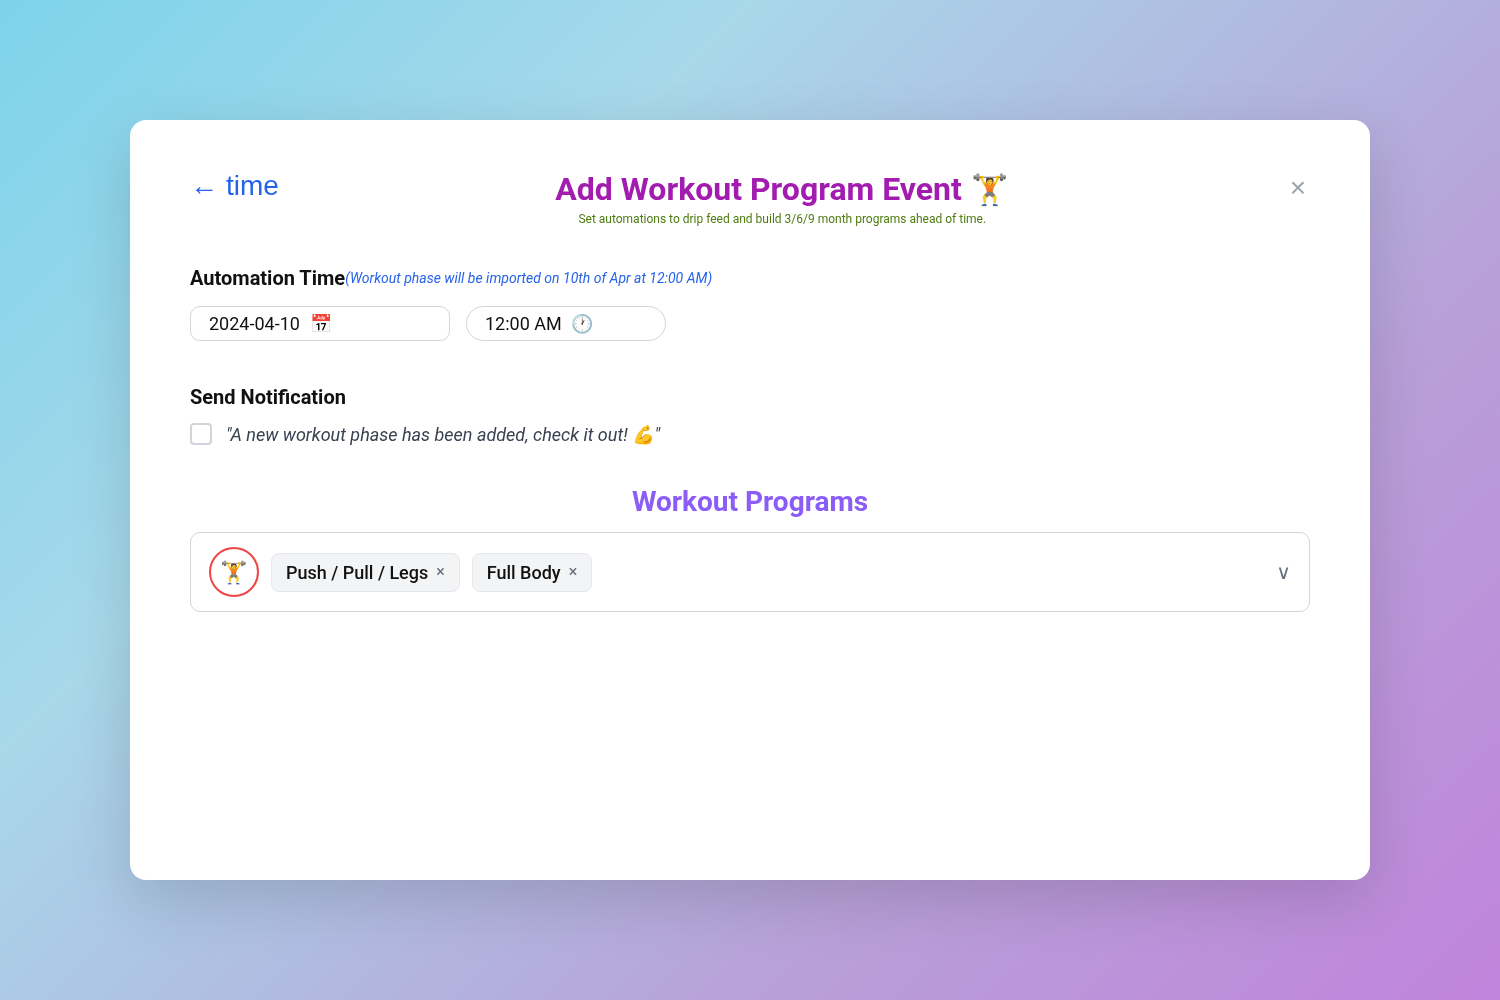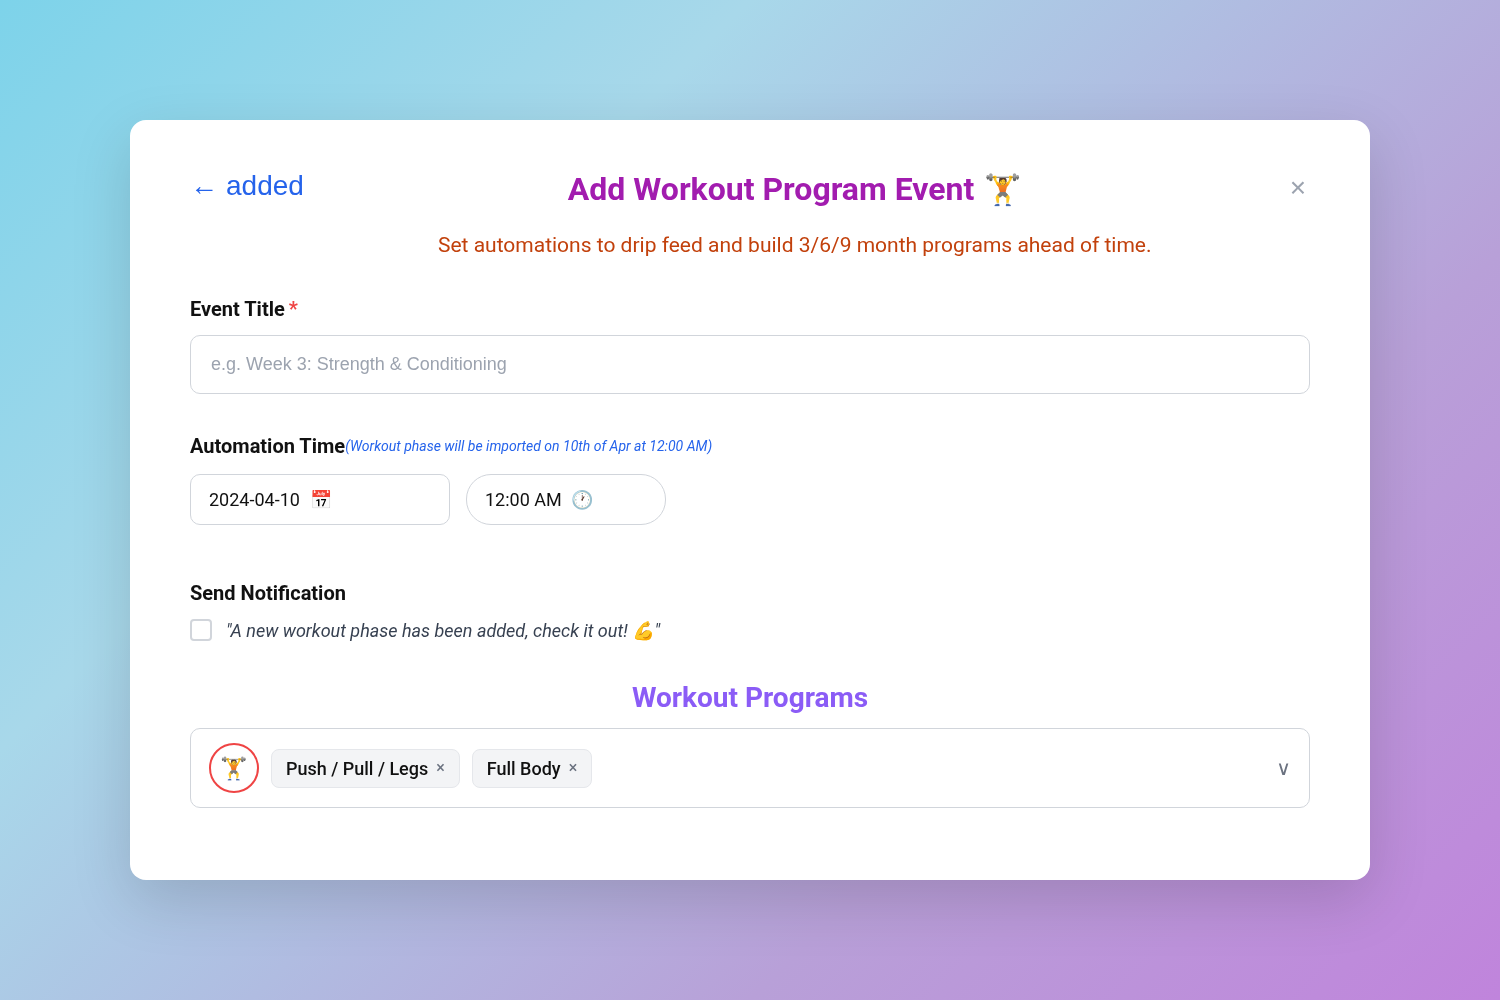--- a/index.html
+++ b/index.html
@@ -64,23 +64,23 @@
       align-items: center;
       justify-content: center;
       gap: 10px;
     }
 
     .dumbbell-icon {
       font-size: 30px;
     }
 
     .modal-subtitle {
-      color: #c2410c;
-      font-size: 21px;
-      margin-top: 25px;
+      color: #4d7c0f;
+      font-size: 12px;
+      margin-top: 4px;
     }
 
     .close-button {
       background: none;
       border: none;
       font-size: 28px;
       color: #9ca3af;
       cursor: pointer;
       padding: 4px;
       line-height: 1;
@@ -139,21 +139,21 @@
 
     .datetime-row {
       display: flex;
       gap: 16px;
     }
 
     .date-input-wrapper,
     .time-input-wrapper {
       border: 1.5px solid #d1d5db;
       border-radius: 10px;
-      padding: 14px 18px;
+      padding: 6px 18px;
       display: flex;
       align-items: center;
       gap: 10px;
       font-size: 18px;
       color: #111;
       background: #fff;
       cursor: pointer;
     }
 
     .date-input-wrapper {
@@ -164,21 +164,21 @@
       min-width: 200px;
       border-radius: 25px;
     }
 
     .input-icon {
       color: #6b7280;
       font-size: 18px;
     }
 
     .notification-section {
-      margin-top: 56px;
+      margin-top: 44px;
     }
 
     .notification-label {
       font-size: 20px;
       font-weight: 700;
       color: #111;
       margin-bottom: 14px;
     }
 
     .notification-row {
@@ -271,43 +271,36 @@
     }
   </style>
 </head>
 <body>
 
 <div class="modal">
 
   <div class="modal-header">
     <button class="back-button">
       <span class="back-arrow">←</span>
-      <span>added</span>
+      <span>time</span>
     </button>
 
     <div class="modal-title-area">
       <div class="modal-title">
         <span>Add Workout Program Event</span>
         <span class="dumbbell-icon">🏋</span>
       </div>
       <div class="modal-subtitle">Set automations to drip feed and build 3/6/9 month programs ahead of time.</div>
     </div>
 
     <button class="close-button">
       <span>×</span>
     </button>
   </div>
 
-  <div class="form-section">
-    <div class="field-label">
-      <span>Event Title</span>
-      <span class="required-star">*</span>
-    </div>
-    <input class="text-input" type="text" placeholder="e.g. Week 3: Strength &amp; Conditioning" style="">
-  </div>
 
   <div class="form-section">
     <div class="automation-label">
       <span>Automation Time</span>
       <span class="automation-note">(Workout phase will be imported on 10th of Apr at 12:00 AM)</span>
     </div>
     <div class="datetime-row">
       <div class="date-input-wrapper">
         <span>2024-04-10</span>
         <span class="input-icon">📅</span>

